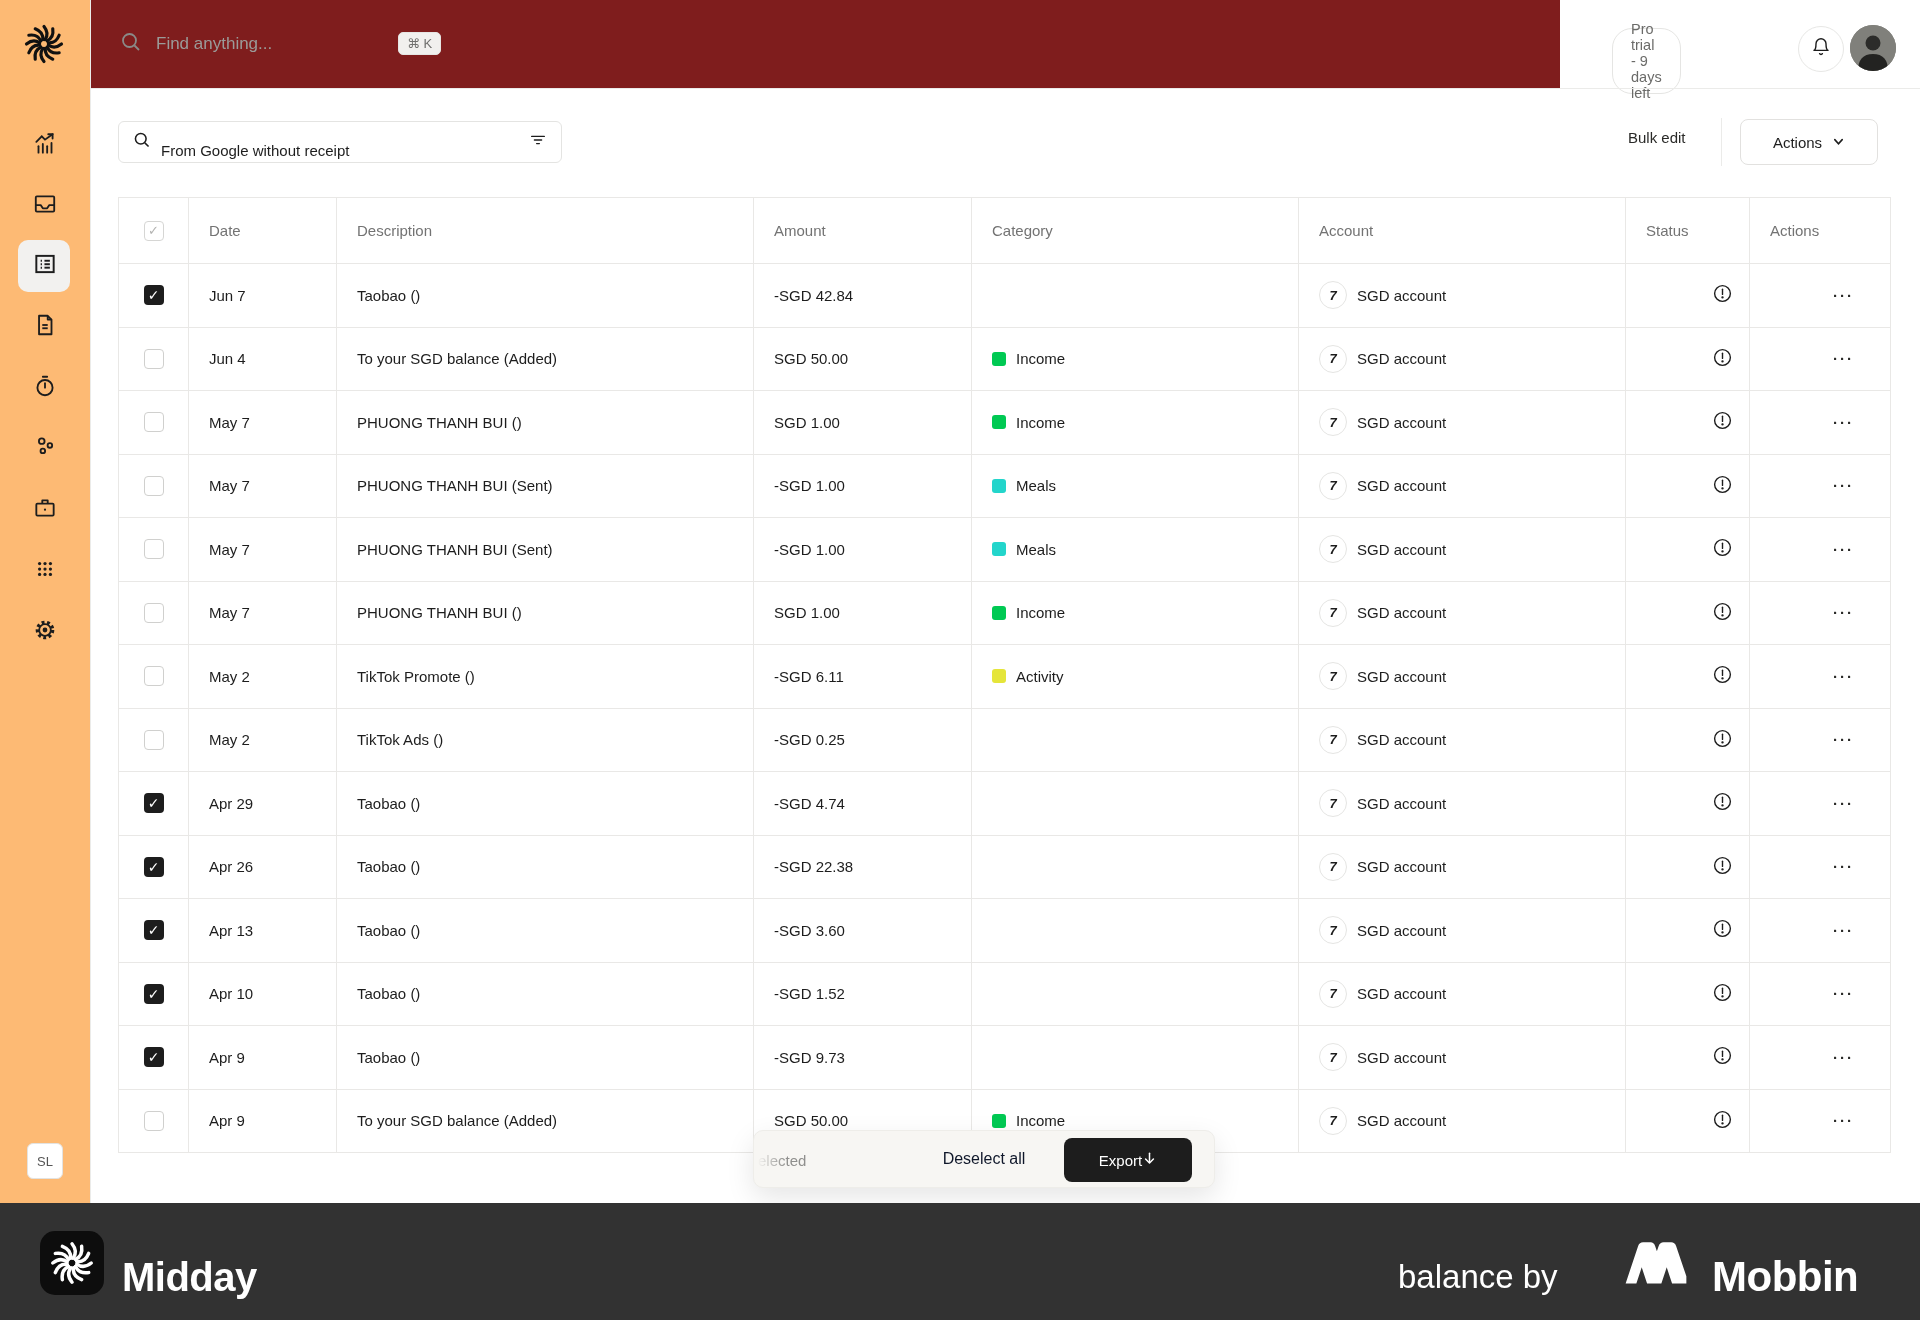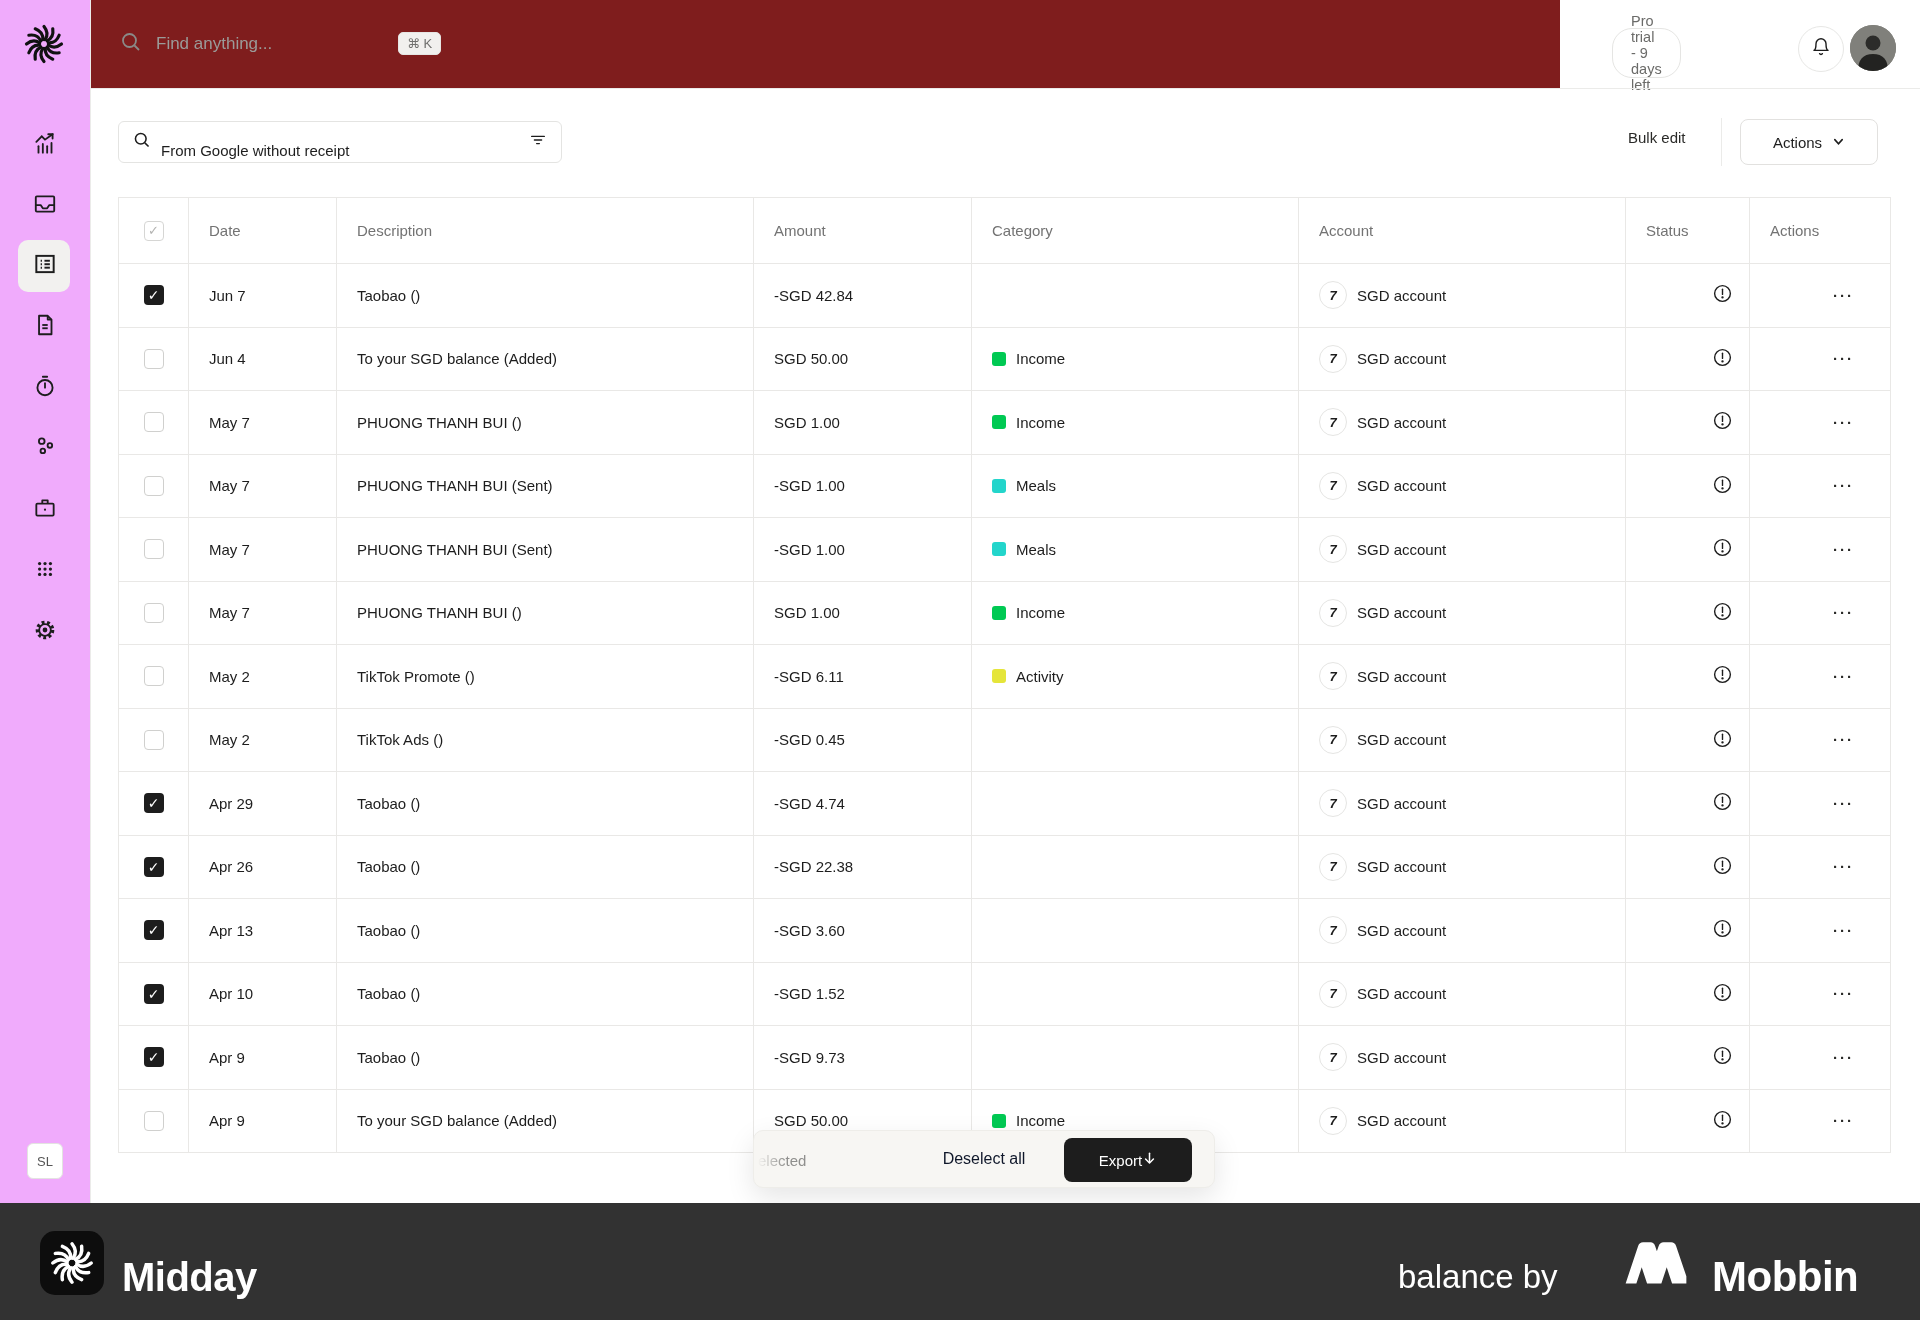--- a/index.html
+++ b/index.html
@@ -5,27 +5,27 @@
   html,body{margin:0;padding:0;}
   body{font-family:"Liberation Sans","DejaVu Sans",sans-serif;color:#1d1d1d;background:#fff;}
   .app{position:relative;width:1920px;height:1320px;overflow:hidden;background:#fff;}
 
   
   .topbar{position:absolute;left:0;top:0;width:1560px;height:88px;background:#7f1d1d;}
   .topbar-border{position:absolute;left:90px;top:88px;width:1830px;height:0;border-top:1px solid #ebebe9;}
   .global-search{position:absolute;left:120px;top:0;height:88px;display:flex;align-items:center;gap:14px;}
   .global-search .placeholder{font-size:17px;color:#9b9b99;}
   .kbd{position:absolute;left:398px;top:32px;background:#f1f0ee;border:1px solid #e6e5e3;border-radius:5px;font-size:13px;color:#6f6f6d;padding:4px 8px;line-height:1;}
-  .trial-pill{position:absolute;left:1612px;top:28px;height:40px;border:1px solid #e5e5e3;border-radius:20px;display:flex;align-items:center;padding:4px 18px;font-size:14.5px;color:#6b6b69;background:#fff;}
+  .trial-pill{position:absolute;left:1612px;top:28px;height:40px;border:1px solid #e5e5e3;border-radius:20px;display:flex;align-items:center;padding:12px 18px;font-size:14.5px;color:#6b6b69;background:#fff;}
   .bell-btn{position:absolute;left:1798px;top:26px;width:44px;height:44px;border:1px solid #e7e7e5;border-radius:50%;display:flex;align-items:center;justify-content:center;background:#fff;}
   .avatar{position:absolute;left:1850px;top:25px;width:46px;height:46px;border-radius:50%;background:#7d7d78;overflow:hidden;}
   .avatar svg{display:block;}
 
   
-  .sidebar{position:absolute;left:0;top:0;width:90px;height:1203px;background:#f0abfc;border-right:1px solid #ebebe9;}
+  .sidebar{position:absolute;left:0;top:0;width:90px;height:1203px;background:#fdba74;border-right:1px solid #ebebe9;}
   .side-logo{position:absolute;left:22px;top:22px;width:44px;height:44px;display:flex;align-items:center;justify-content:center;}
   .side-item{position:absolute;left:23px;width:44px;height:44px;display:flex;align-items:center;justify-content:center;cursor:pointer;}
   .side-active-bg{position:absolute;left:18px;top:240px;width:52px;height:52px;background:#f2f1ef;border-radius:10px;}
   .team-badge{position:absolute;left:27px;top:1143px;width:34px;height:34px;border:1px solid #e3e3e1;border-radius:6px;display:flex;align-items:center;justify-content:center;font-size:13px;color:#555;background:#fff;}
 
   
   .filter-box{position:absolute;left:118px;top:121px;width:444px;height:42px;border:1px solid #e4e4e2;border-radius:6px;display:flex;align-items:center;padding:0 14px;box-sizing:border-box;background:#fff;}
   .filter-box .ftext{flex:1;font-size:15px;color:#1d1d1d;margin-left:10px;margin-top:16px;}
   .bulk-edit{position:absolute;left:1628px;top:129px;font-size:15px;color:#2a2a28;cursor:pointer;}
   .toolbar-divider{position:absolute;left:1721px;top:118px;width:0;height:48px;border-left:1px solid #ebebe9;}
@@ -469,21 +469,21 @@
               </svg>
         </span>
       </td>
       <td class="cellactions">···</td>
     </tr>
 
     <tr>
       <td class="cellcheck"><span class="checkbox unchecked"></span></td>
       <td>May 2</td>
       <td>TikTok Ads ()</td>
-      <td>-SGD 0.45</td>
+      <td>-SGD 0.25</td>
       <td></td>
       <td>
         <span class="acct-wrap">
               <span class="acct-icon">7</span>
               <span>SGD account</span>
             </span>
       </td>
       <td class="cellstatus">
         <span class="status-ic">
           <svg width="21" height="21" viewBox="0 0 24 24" fill="none" stroke="#1d1d1d" stroke-width="1.6" stroke-linecap="round">

